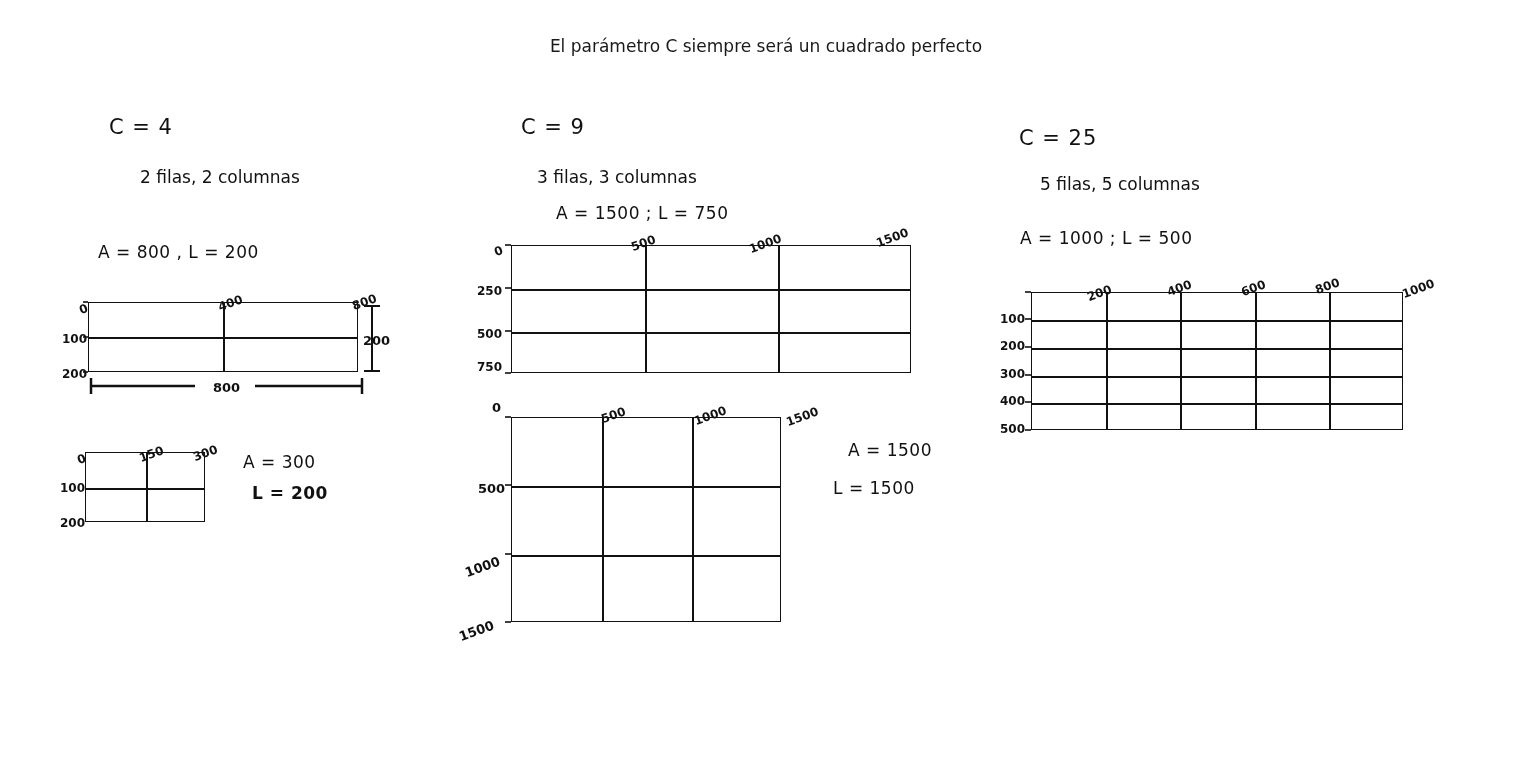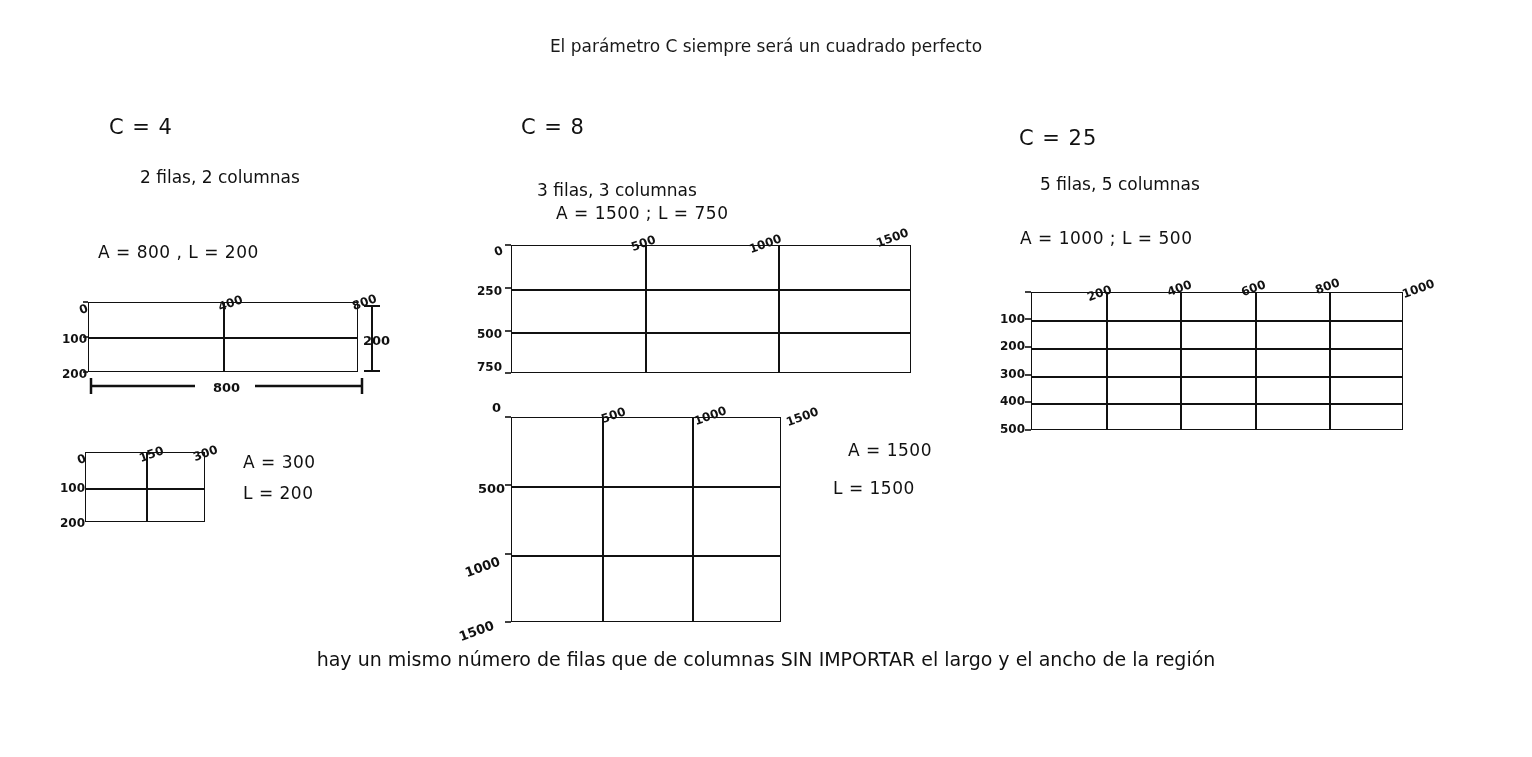--- a/index.html
+++ b/index.html
@@ -97,24 +97,24 @@
 <div class="grid" id="grid-c4-2" style="left:85px; top:452px; width:120px; height:70px;">
   <div class="vline" style="left:60px;"></div>
   <div class="hline" style="top:35px;"></div>
 </div>
 <div class="abs tick rot" style="left:80px; top:453px;">0</div>
 <div class="abs tick rot" style="left:142px; top:451px;">150</div>
 <div class="abs tick rot" style="left:196px; top:450px;">300</div>
 <div class="abs tick" style="left:60px; top:481px;">100</div>
 <div class="abs tick" style="left:60px; top:516px;">200</div>
 <div class="abs dim-label" style="left:243px; top:452px;">A = 300</div>
-<div class="abs dim-label" style="left:243px; top:483px;">L = 200</div>
-
-<div class="abs case-label" style="left:521px; top:115px;">C = 8</div>
-<div class="abs sub-label" style="left:537px; top:180px;">3 filas, 3 columnas</div>
+<div class="abs dim-label" style="left:252px; top:483px;font-weight:bold;">L = 200</div>
+
+<div class="abs case-label" style="left:521px; top:115px;">C = 9</div>
+<div class="abs sub-label" style="left:537px; top:167px;">3 filas, 3 columnas</div>
 
 <div class="abs dim-label" style="left:556px; top:203px;text-align:center;">A = 1500 ;  L = 750</div>
 
 <div class="grid" id="grid-c9-1" style="left:511px; top:245px; width:400px; height:128px;">
   <div class="vline" style="left:133px;"></div>
   <div class="vline" style="left:266px;"></div>
   <div class="hline" style="top:43px;"></div>
   <div class="hline" style="top:86px;"></div>
 </div>
 <div class="abs tick rot" style="left:497px; top:245px;">0</div>
@@ -194,14 +194,13 @@
 
   <line x1="1031" y1="292" x2="1025" y2="292" stroke="#111" stroke-width="1.6"></line>
   <line x1="1031" y1="319" x2="1025" y2="319" stroke="#111" stroke-width="1.6"></line>
   <line x1="1031" y1="347" x2="1025" y2="347" stroke="#111" stroke-width="1.6"></line>
   <line x1="1031" y1="375" x2="1025" y2="375" stroke="#111" stroke-width="1.6"></line>
   <line x1="1031" y1="402" x2="1025" y2="402" stroke="#111" stroke-width="1.6"></line>
   <line x1="1031" y1="430" x2="1025" y2="430" stroke="#111" stroke-width="1.6"></line>
 </svg>
 
 <div class="abs footer">
-  <div>hay un mismo número de filas que de columnas SIN IMPORTAR el largo y el ancho de la región</div>
 </div>
 
 </body></html>

